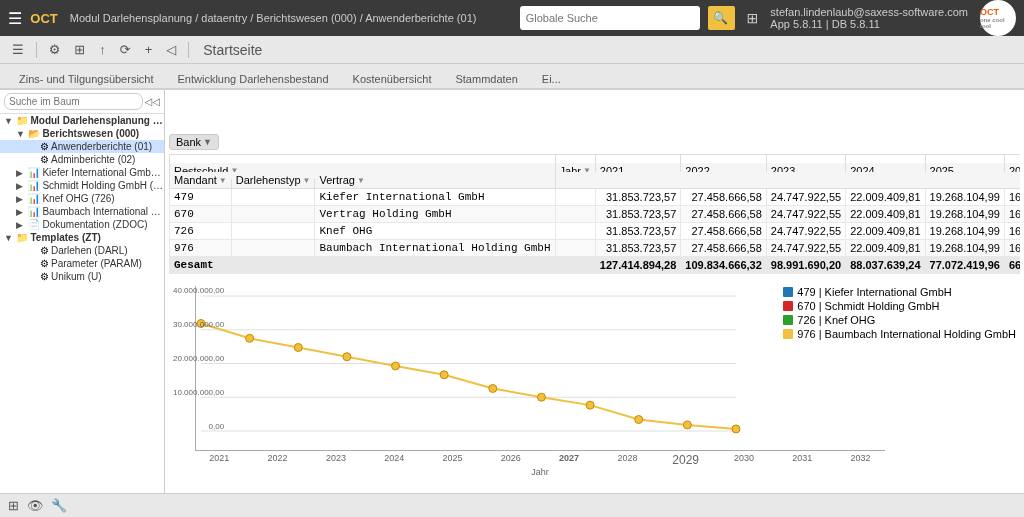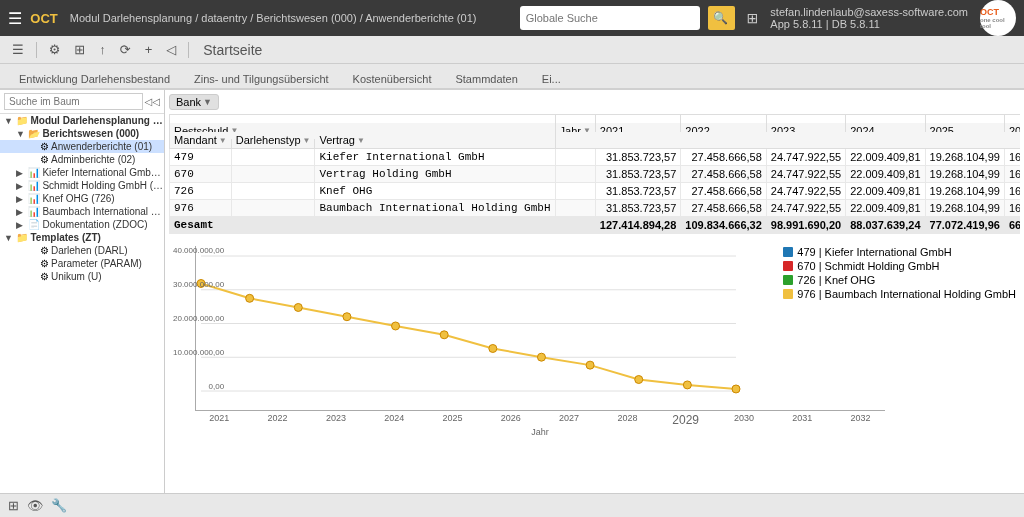--- a/index.html
+++ b/index.html
@@ -161,20 +161,21 @@
       flex: 1;
       background: white;
       overflow: auto;
       display: flex;
       flex-direction: column;
     }
 
     
     .table-area {
       padding: 4px;
+      margin-top: 40px;
     }
     .filter-row {
       display: flex;
       align-items: center;
       gap: 4px;
       margin-bottom: 4px;
     }
     .filter-tag {
       background: #e0e0e0;
       border: 1px solid #ccc;
@@ -286,32 +287,32 @@
   <button class="toolbar-btn">⊞</button>
   <button class="toolbar-btn">↑</button>
   <button class="toolbar-btn">⟳</button>
   <button class="toolbar-btn">+</button>
   <button class="toolbar-btn">◁</button>
   <div class="toolbar-sep"></div>
   <button class="toolbar-home">Startseite</button>
 </div>
 
 <div class="tabs">
+  <div class="tab">Zins- und Tilgungsübersicht</div>
   <div class="tab">Entwicklung Darlehensbestand</div>
-  <div class="tab">Zins- und Tilgungsübersicht</div>
   <div class="tab">Kostenübersicht</div>
   <div class="tab">Stammdaten</div>
   <div class="tab">Ei...</div>
 </div>
 
 <div class="main-layout">
 
   <div class="sidebar">
     <div class="sidebar-search">
-      <input type="text" style="flex: 1 1 0%;" placeholder="Suche im Baum">
+      <input type="text" style="flex: 1 1 0%; border-radius: 7px;" placeholder="Suche im Baum">
       <button class="sidebar-collapse-btn">◁◁</button>
     </div>
 
     <div id="sidebar-tree">
         <div class="tree-item" style="padding-left: 4px;">
           <span class="tree-arrow">▼</span>
           <span class="tree-icon">📁</span>
           <span class="tree-label bold">Modul Darlehensplanung (Modu...</span>
         </div>
         <div class="tree-item" style="padding-left: 16px;">
@@ -550,21 +551,21 @@
           </div>
       </div>
 
       <div id="x-axis-labels" style="display:flex;justify-content:space-between;padding-left:0;margin-top:2px;width:690px;">
           <span style="font-size: 9px; color: rgb(102, 102, 102); width: 48.6364px; text-align: center;">2021</span>
           <span style="font-size: 9px; color: rgb(102, 102, 102); width: 48.6364px; text-align: center;">2022</span>
           <span style="font-size: 9px; color: rgb(102, 102, 102); width: 48.6364px; text-align: center;">2023</span>
           <span style="font-size: 9px; color: rgb(102, 102, 102); width: 48.6364px; text-align: center;">2024</span>
           <span style="font-size: 9px; color: rgb(102, 102, 102); width: 48.6364px; text-align: center;">2025</span>
           <span style="font-size: 9px; color: rgb(102, 102, 102); width: 48.6364px; text-align: center;">2026</span>
-          <span style="font-size: 9px; color: rgb(102, 102, 102); width: 48.6364px; text-align: center;">2027</span>
+          <span style="font-size: 9px; color: rgb(102, 102, 102); width: 48.6364px; text-align: center; font-weight: bold;">2027</span>
           <span style="font-size: 9px; color: rgb(102, 102, 102); width: 48.6364px; text-align: center;">2028</span>
           <span style="font-size: 12px; color: rgb(102, 102, 102); width: 48.6364px; text-align: center;">2029</span>
           <span style="font-size: 9px; color: rgb(102, 102, 102); width: 48.6364px; text-align: center;">2030</span>
           <span style="font-size: 9px; color: rgb(102, 102, 102); width: 48.6364px; text-align: center;">2031</span>
           <span style="font-size: 9px; color: rgb(102, 102, 102); width: 48.6364px; text-align: center;">2032</span>
         </div>
       <div style="text-align:center;font-size:9px;color:#666;width:690px;">Jahr</div>
     </div>
 
   </div>

